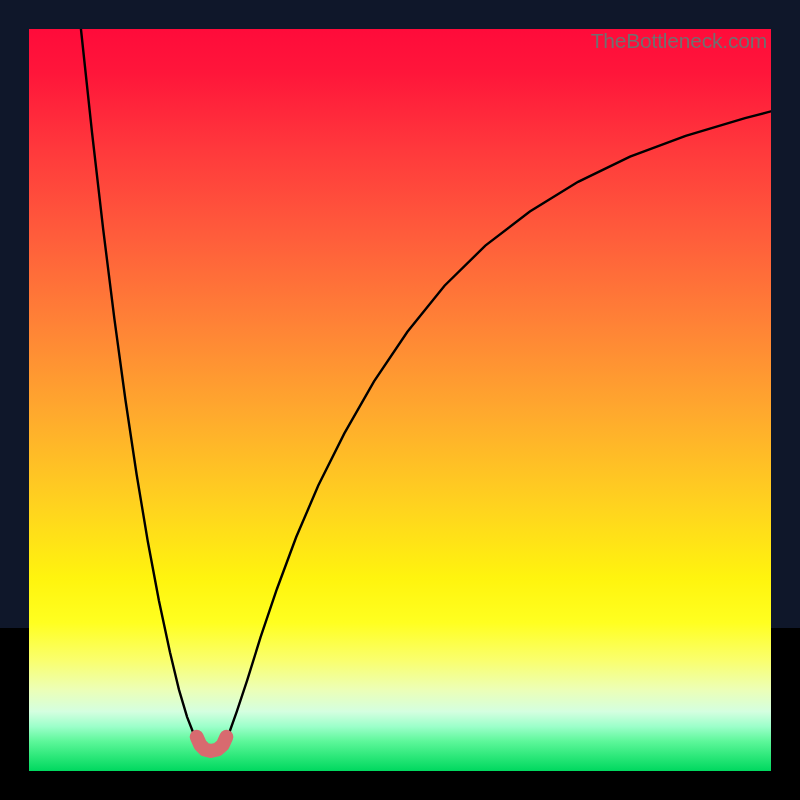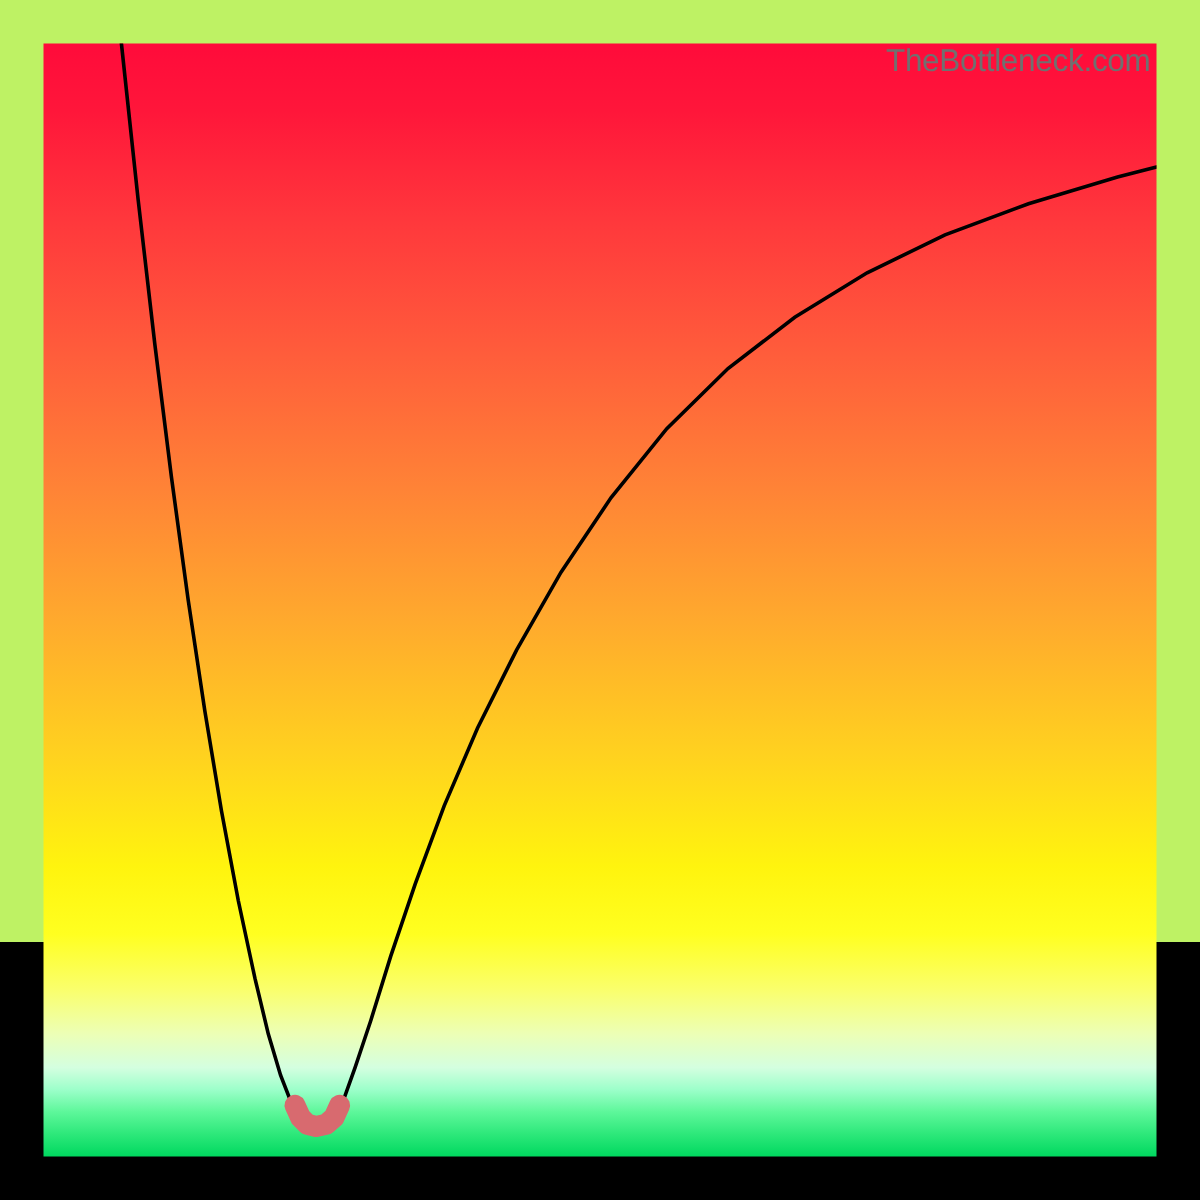--- a/index.html
+++ b/index.html
@@ -10,21 +10,21 @@
     overflow: hidden;
     background: #000;
     font-family: Arial, Helvetica, sans-serif;
   }
   .frame {
     position: absolute;
     top: 0;
     left: 0;
     width: 800px;
     height: 628px;
-    background: #bef264;
+    background: #0f172a;
   }
   .plot-area {
     position: absolute;
     left: 29px;
     top: 29px;
     width: 742px;
     height: 742px;
     
     background: linear-gradient(
       to bottom,

